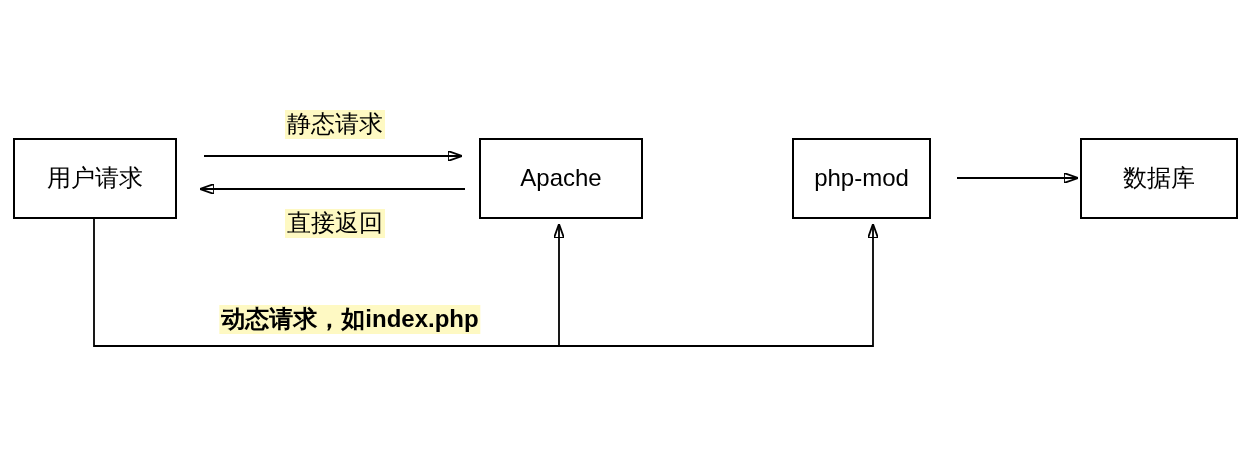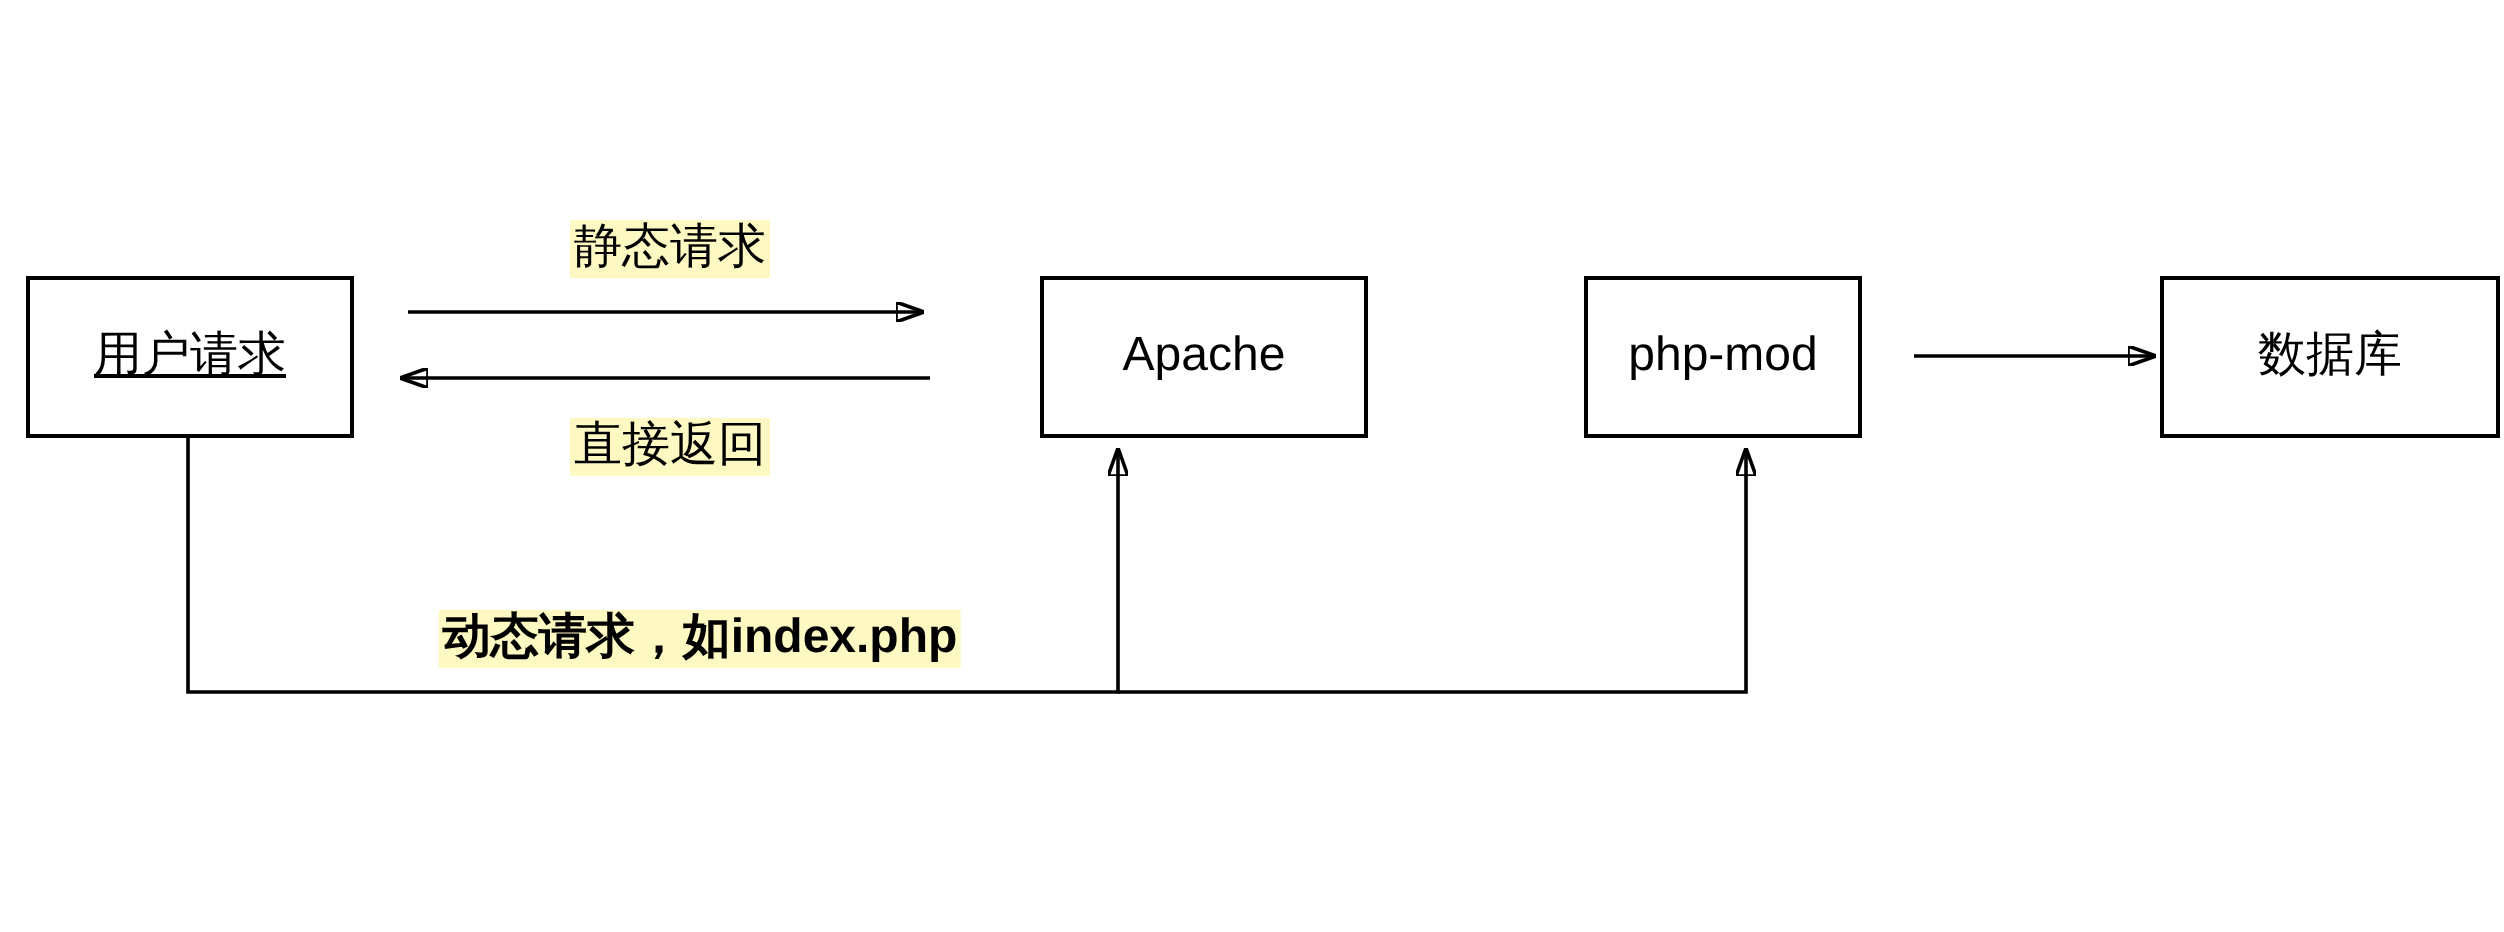--- a/index.html
+++ b/index.html
@@ -33,24 +33,24 @@
     box-sizing: border-box;
     border: 2px solid #000000;
     background: #ffffff;
     display: flex;
     align-items: center;
     justify-content: center;
     font-size: 24px;
     line-height: 1.2;
     white-space: nowrap;
   }
-  .n-user   { left: 13px;   top: 138px; width: 164px; height: 81px; text-decoration: underline; }
-  .n-apache { left: 479px;  top: 138px; width: 164px; height: 81px; margin-left: 41px; }
+  .n-user   { left: 13px;   top: 138px; width: 164px; height: 81px; }
+  .n-apache { left: 479px;  top: 138px; width: 164px; height: 81px; }
   .n-php    { left: 792px;  top: 138px; width: 139px; height: 81px; }
-  .n-db     { left: 1080px; top: 138px; width: 170px; height: 81px; }
+  .n-db     { left: 1080px; top: 138px; width: 158px; height: 81px; }
   .edge-label {
     position: absolute;
     transform: translateX(-50%);
     font-size: 24px;
     line-height: 1.2;
     white-space: nowrap;
     background: #fef9c3;
     padding: 0 2px;
   }
   .l-static   { left: 335px; top: 110px; }

